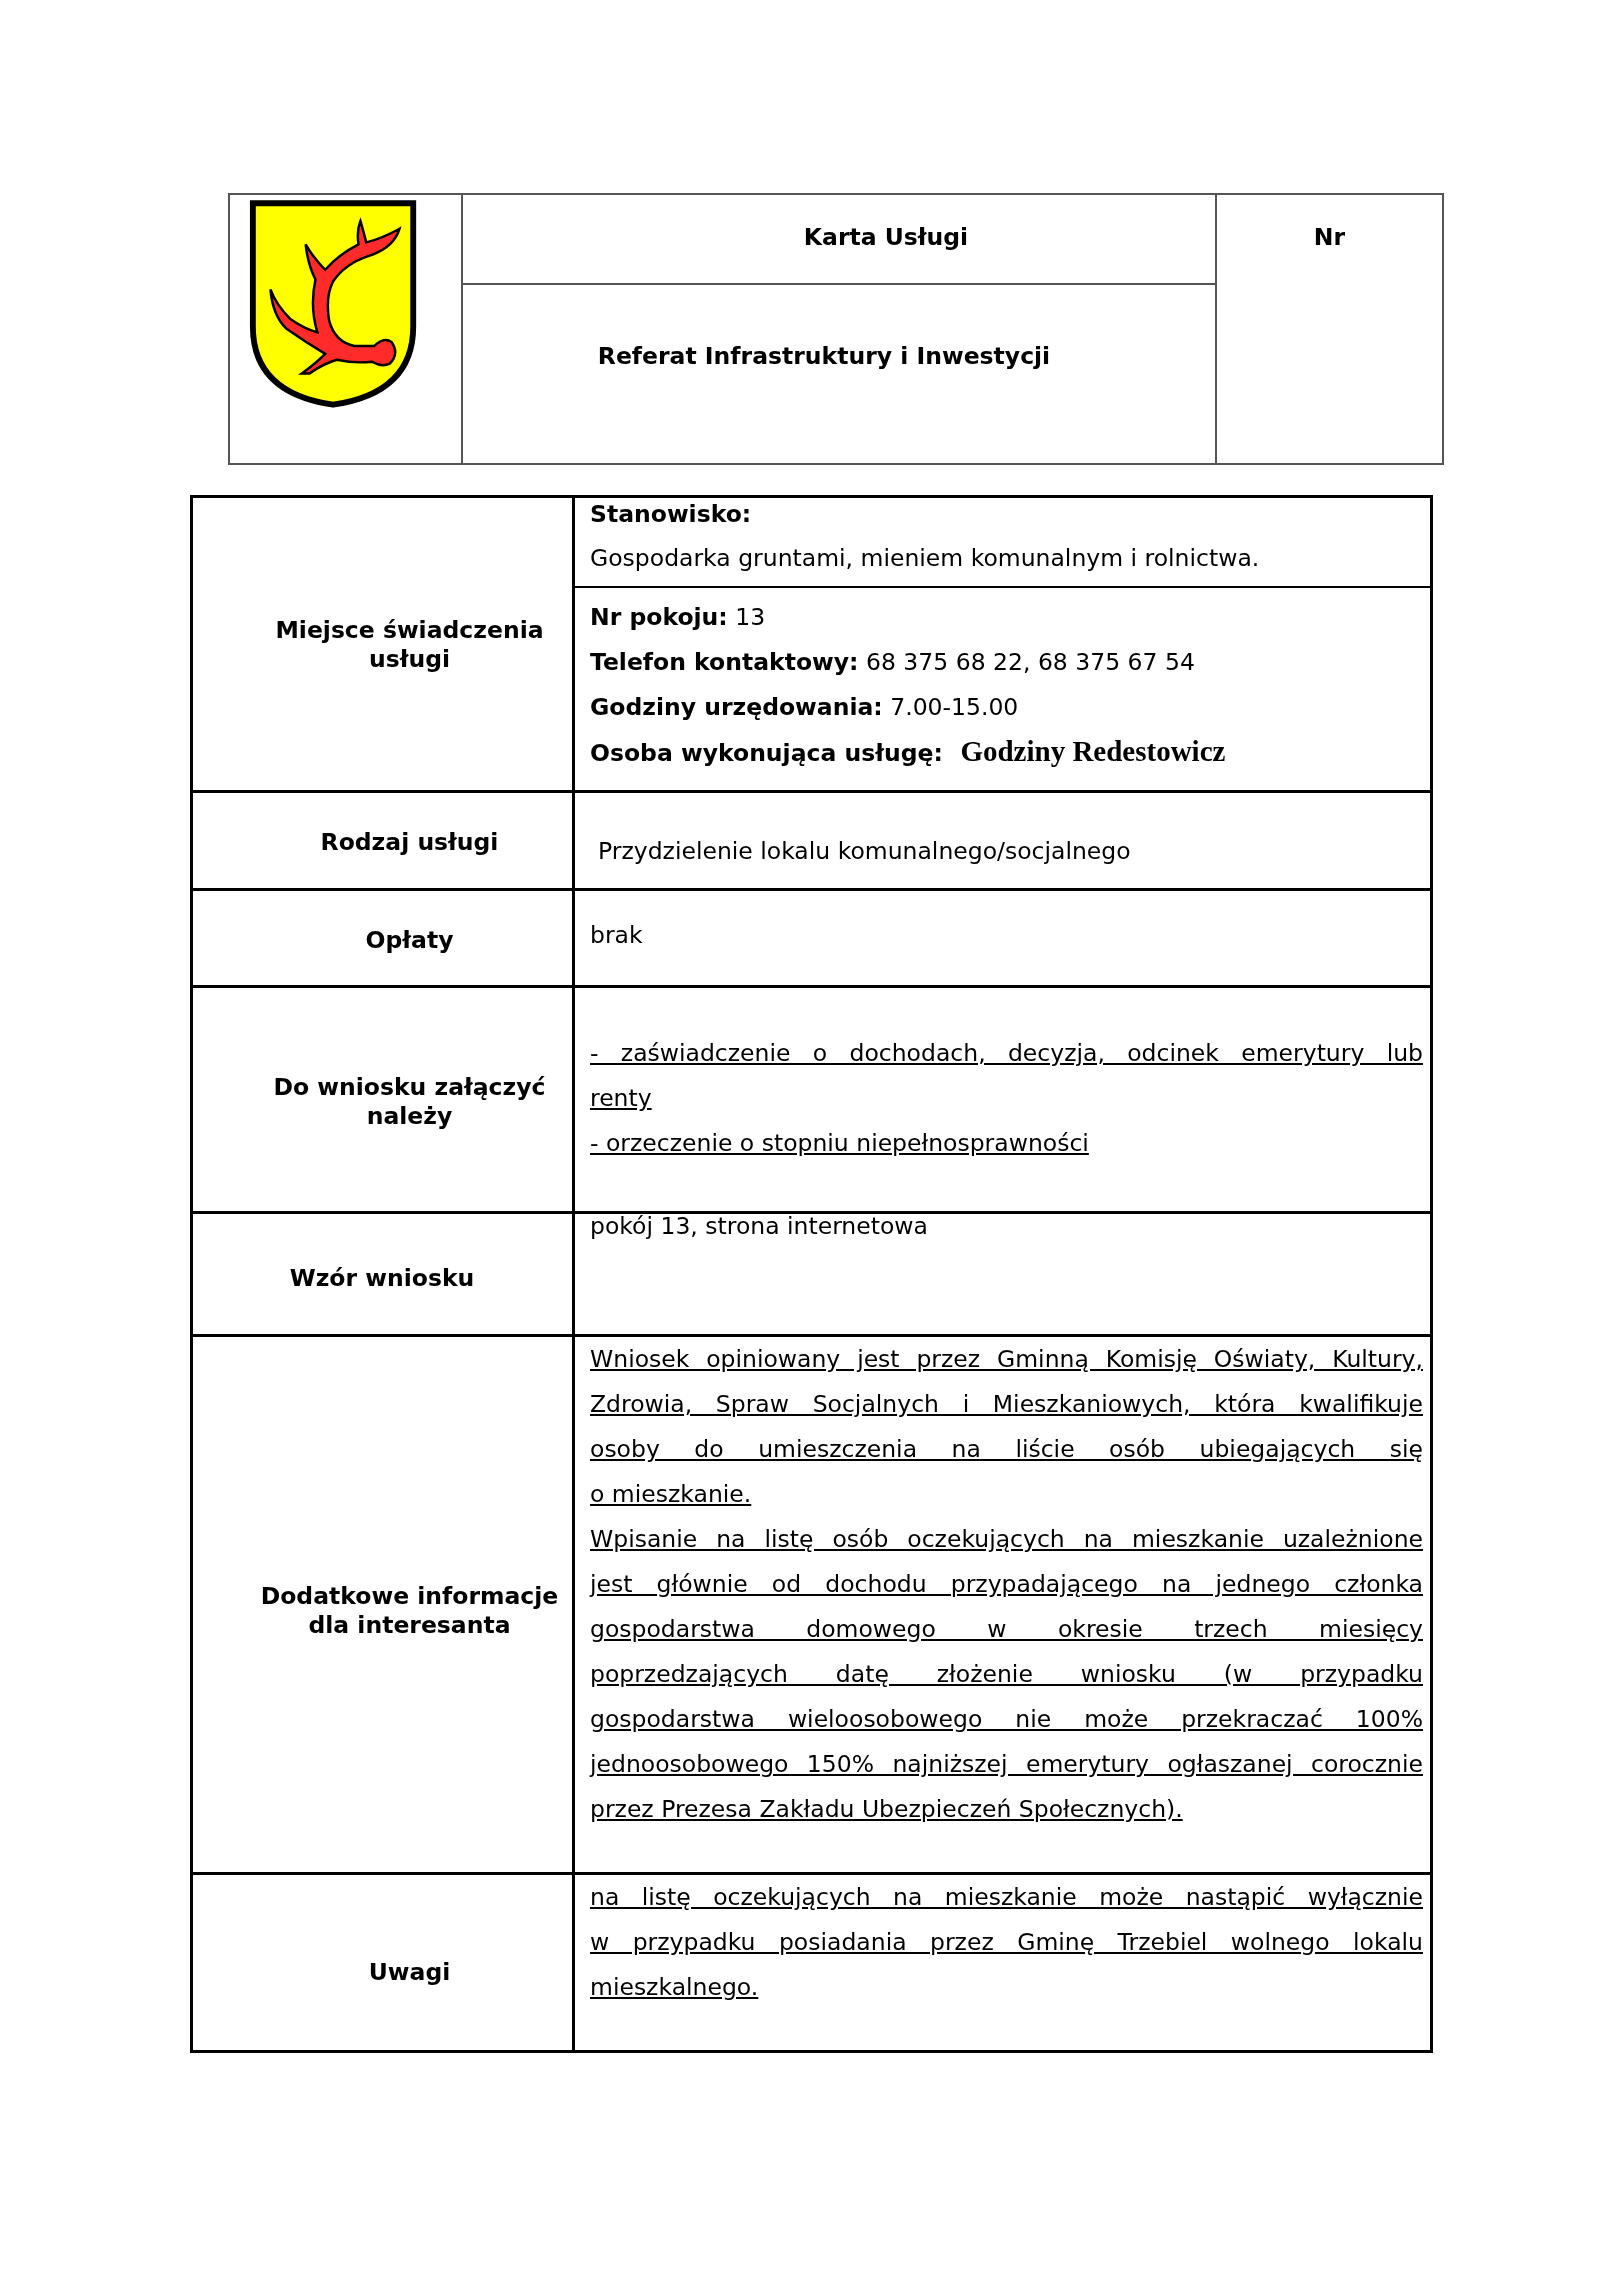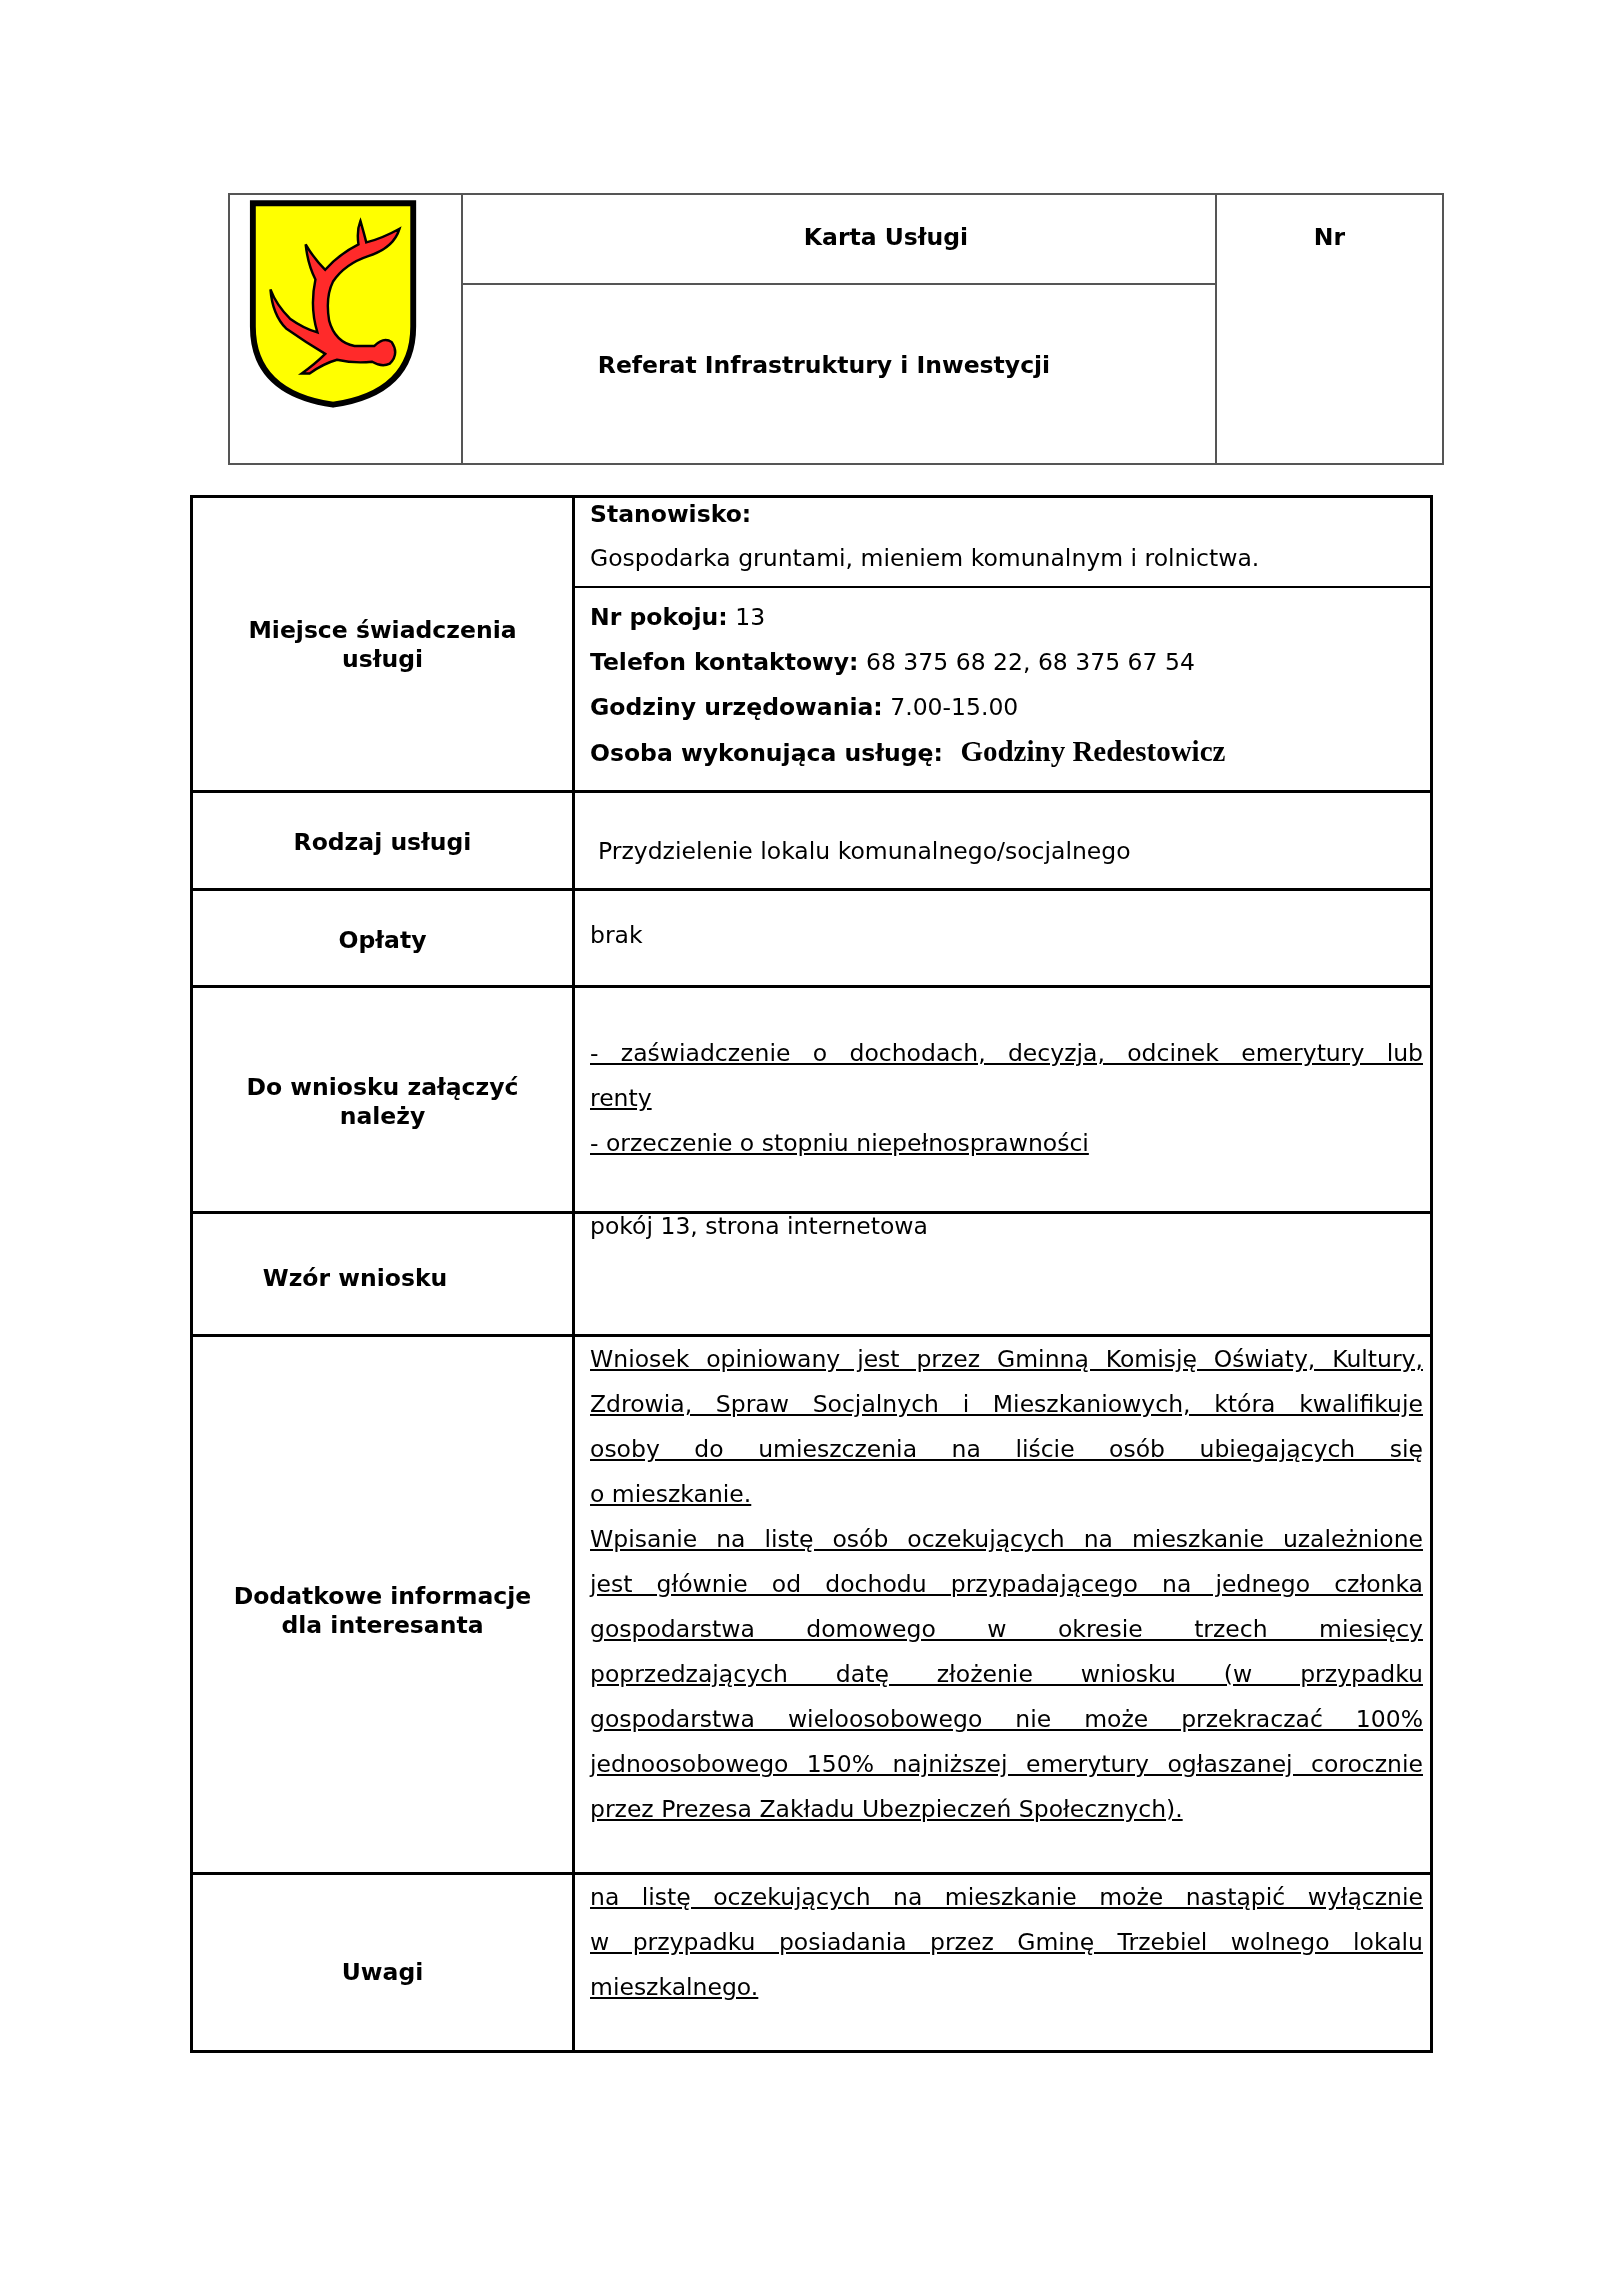--- a/index.html
+++ b/index.html
@@ -5,21 +5,21 @@
   html, body { margin:0; padding:0; background:#fff; }
   body { width:1620px; height:2293px; position:relative; overflow:hidden;
          font-family:"DejaVu Sans", sans-serif; color:#000; }
   .abs { position:absolute; box-sizing:border-box; }
   .hline { position:absolute; background:#000; }
   .vline { position:absolute; background:#000; }
   .hdr-line { background:#555; }
   .t { position:absolute; white-space:nowrap; font-size:23.5px; line-height:27.4px; }
   .b { font-weight:bold; }
   .center { text-align:center; }
-  .label { position:absolute; text-align:center; font-weight:bold; font-size:23.5px; line-height:29px; }
+  .label { position:absolute; text-align:center; font-weight:bold; font-size:23.5px; line-height:29px;padding-left:27px; }
   .just { position:absolute; font-size:23.5px; line-height:45px; text-align:justify; text-align-last:auto;text-decoration:underline; }
   .just span.line { display:block; text-align:justify; text-align-last:justify; white-space:nowrap; }
   .just span.line.end { text-align-last:left; }
   .serif { font-family:"Liberation Serif", serif; font-weight:bold; font-size:29px; }
 </style>
 </head>
 <body>
 
 <div>
   <div class="hline hdr-line" style="left:228px;top:193px;width:1215px;height:2px;"></div>
@@ -31,21 +31,21 @@
   <div class="hline hdr-line" style="left:462px;top:283px;width:755px;height:2px;"></div>
 
   <div class="abs" style="left:247px;top:199px;width:176px;height:211px;">
     <svg width="176" height="211" viewBox="0 0 180 215">
       <path d="M6 4 L170 4 L170 130 Q170 198 88 210 Q6 198 6 130 Z" fill="#FFFF00" stroke="#000" stroke-width="6"></path>
       <path d="M130 150 Q140 140 148 146 Q156 158 146 168 Q138 172 128 166 Q110 168 92 164 Q78 168 64 178 L56 178 Q70 168 80 158 Q60 146 40 132 Q26 118 24 92 Q30 108 44 122 Q58 132 72 136 Q64 110 70 82 Q62 66 60 46 Q68 60 80 72 Q94 56 114 46 Q112 32 116 22 Q120 36 122 44 Q138 40 156 30 Q150 50 124 58 Q100 66 88 84 Q80 100 84 124 Q90 146 110 150 Z" fill="#FF2A2A" stroke="#000" stroke-width="2.5"></path>
     </svg>
   </div>
 
   <div class="t b center" style="left:462px;top:224px;width:848px;">Karta Usługi</div>
-  <div class="t b center" style="left:462px;top:352px;width:724px;">Referat Infrastruktury i Inwestycji</div>
+  <div class="t b center" style="left:462px;top:343px;width:724px;">Referat Infrastruktury i Inwestycji</div>
   <div class="t b center" style="left:1216px;top:224px;width:227px;">Nr</div>
 </div>
 
 <div>
 
   <div class="hline" style="left:190px;top:495px;width:1243px;height:2.9px;"></div>
   <div class="hline" style="left:190px;top:2050px;width:1243px;height:2.9px;"></div>
   <div class="vline" style="left:190px;top:495px;width:2.9px;height:1558px;"></div>
   <div class="vline" style="left:1430px;top:495px;width:2.9px;height:1558px;"></div>
   <div class="vline" style="left:572px;top:495px;width:2.9px;height:1558px;"></div>

